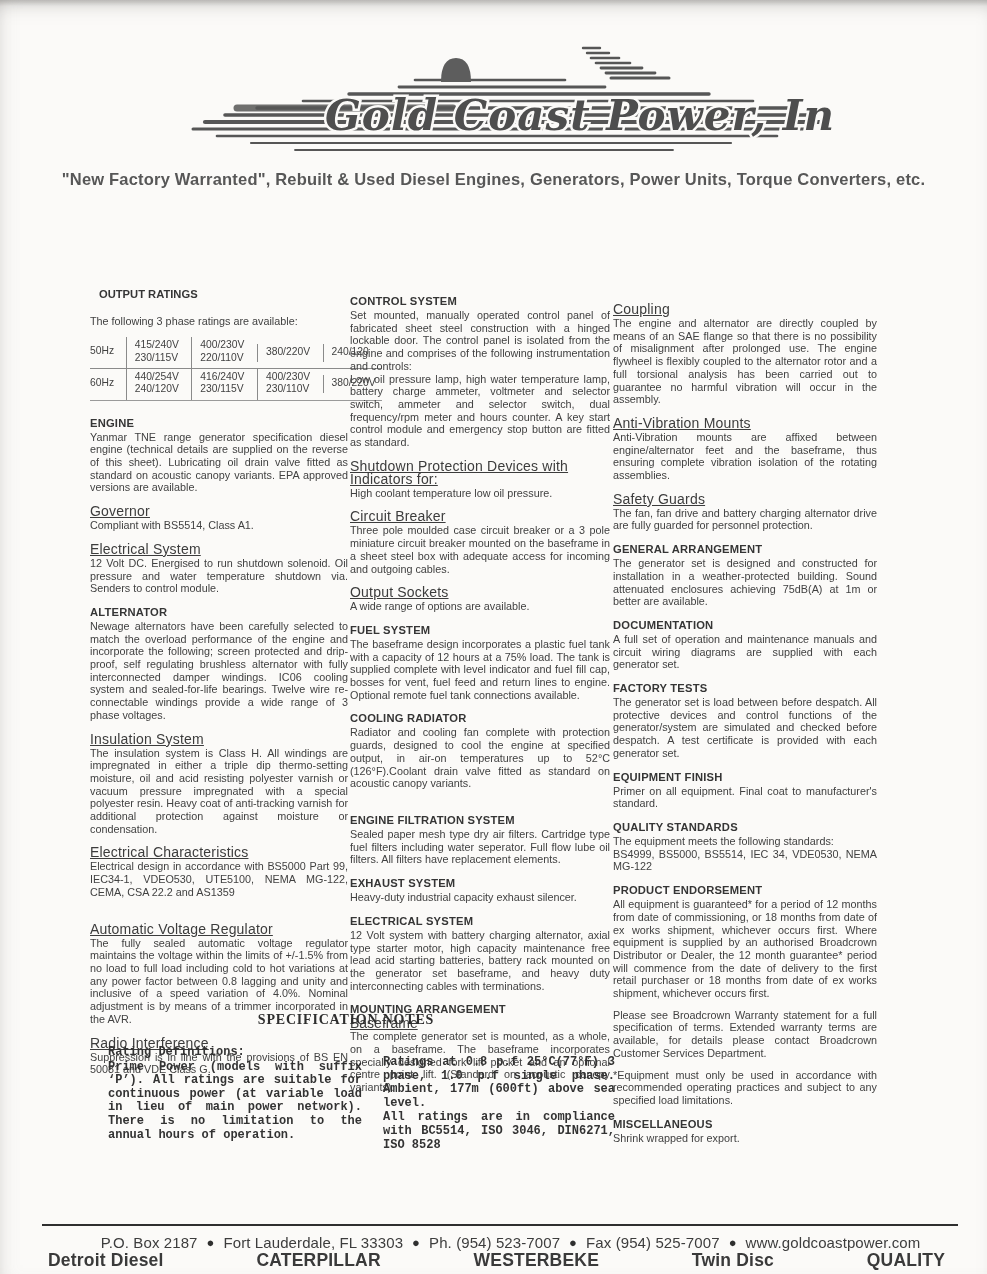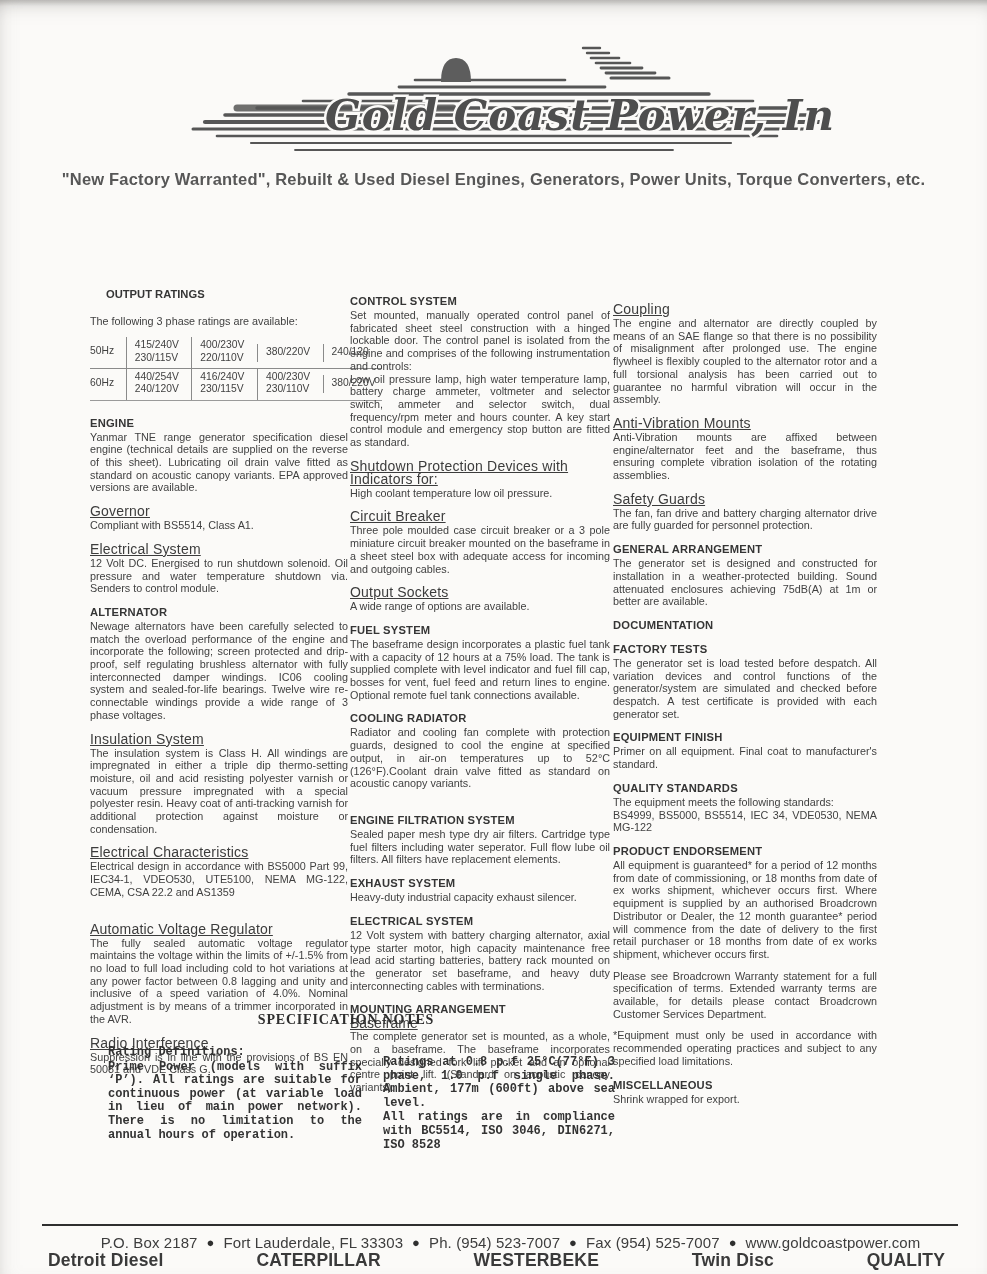--- a/index.html
+++ b/index.html
@@ -31,21 +31,21 @@
   .sec.gap{margin-top:24px;}
   .sec h3{
     font-size:11.2px;margin:0 0 1px 0;color:#353535;letter-spacing:.2px;
     font-weight:700;text-align:left;line-height:13px;
   }
   .sec h3.und{font-weight:400;text-decoration:underline;font-size:14px;color:#3c3c3c;}
   .sec h4.und{font-weight:400;text-decoration:underline;font-size:14px;color:#3c3c3c;margin:0;line-height:13px;text-align:left;}
   .sec p{margin:0 0 9px 0;white-space:pre-line;}
   .sec p:last-child{margin-bottom:0;}
   
-  .ratings-head{font-size:11.2px;font-weight:700;color:#353535;margin:0 0 14px 16px;text-align:left;}
+  .ratings-head{font-size:11.2px;font-weight:700;color:#353535;margin:0 0 14px 9px;text-align:left;}
   .ratings-intro{margin:0 0 10px 0;text-align:left;}
   .rtable{width:292px;border-bottom:1px solid #9a9a9a;margin-bottom:16px;}
   .trow{display:flex;align-items:center;}
   .trow.first{border-bottom:1px solid #8a8a8a;}
   .tfreq{width:46px;padding:2px 0 4px 0;font-size:10.3px;}
   .tcell{width:82px;padding:2px 0 4px 8px;border-left:1px solid #8a8a8a;font-size:10.3px;line-height:12.3px;white-space:pre-line;text-align:left;box-sizing:border-box;}
   .tcell.last{width:74px;}
   
   .notes-title{
     position:absolute;left:90px;top:1012px;width:512px;text-align:center;
@@ -234,24 +234,25 @@
       <section class="sec">
         <h3 class="und">Safety Guards</h3>
         <p>The fan, fan drive and battery charging alternator drive are fully guarded for personnel protection.</p>
       </section>
       <section class="sec">
         <h3 class="caps">GENERAL ARRANGEMENT</h3>
         <p>The generator set is designed and constructed for installation in a weather-protected building.  Sound attenuated enclosures achieving 75dB(A) at 1m or better are available.</p>
       </section>
       <section class="sec">
         <h3 class="caps">DOCUMENTATION</h3>
+        <p>A full set of operation and maintenance manuals and circuit wiring diagrams are supplied with each generator set.</p>
       </section>
       <section class="sec">
         <h3 class="caps">FACTORY TESTS</h3>
-        <p>The generator set is load tested before despatch.  All variation devices and control functions of the generator/system are simulated and checked before despatch.   A test certificate is provided with each generator set.</p>
+        <p>The generator set is load between before despatch.  All protective devices and control functions of the generator/system are simulated and checked before despatch.   A test certificate is provided with each generator set.</p>
       </section>
       <section class="sec">
         <h3 class="caps">EQUIPMENT FINISH</h3>
         <p>Primer on all equipment.  Final coat to manufacturer's standard.</p>
       </section>
       <section class="sec">
         <h3 class="caps">QUALITY STANDARDS</h3>
         <p>The equipment meets the following standards:
 BS4999, BS5000, BS5514, IEC 34, VDE0530, NEMA MG-122</p>
       </section>

